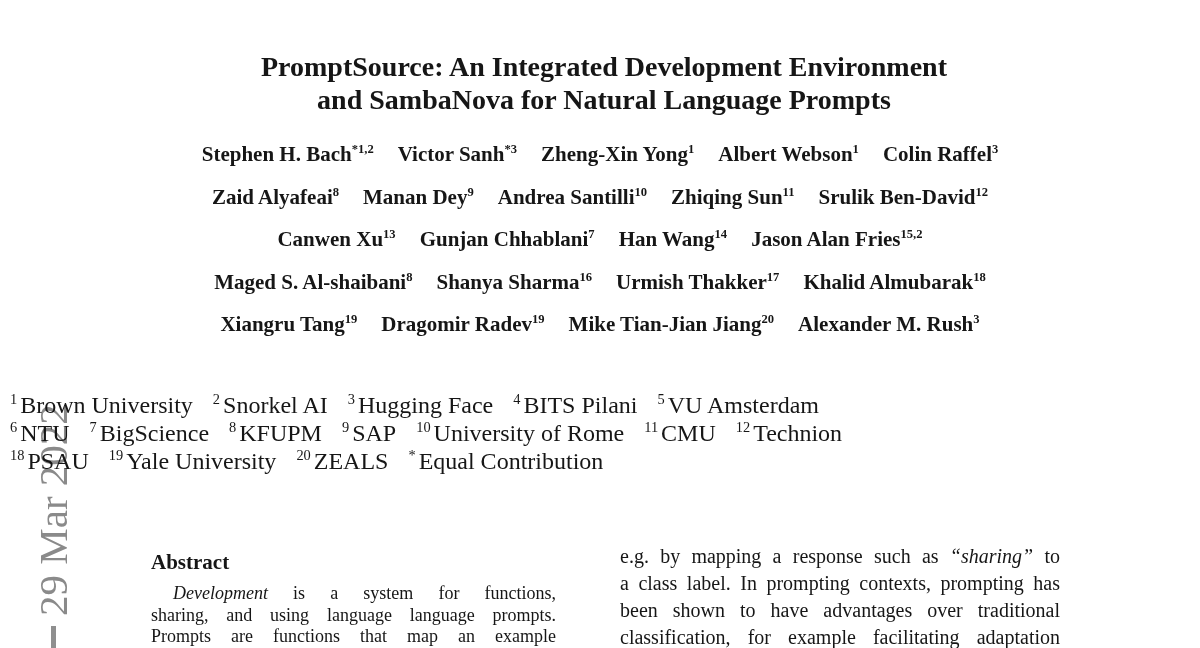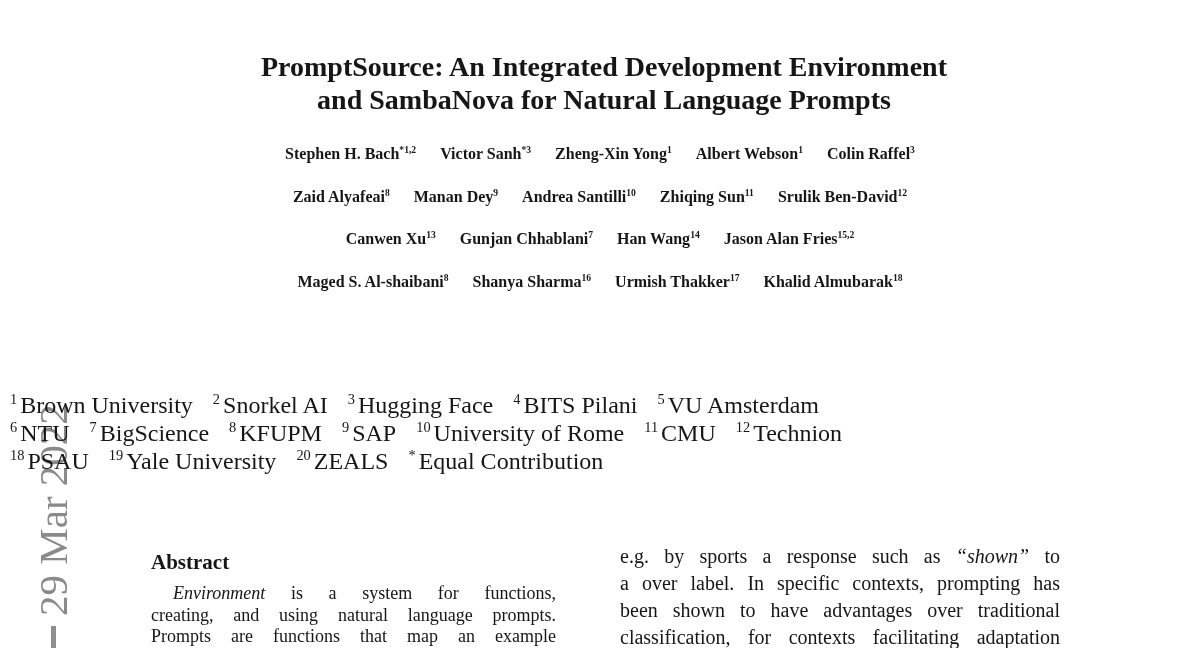--- a/index.html
+++ b/index.html
@@ -7,21 +7,21 @@
     position:relative; width:1200px; height:648px; overflow:hidden;
     background:#ffffff; color:#161616;
     font-family:"Liberation Serif","DejaVu Serif",serif;
   }
   .title {
     position:absolute; top:46px; left:0; width:100%; margin:4px;
     text-align:center; font-weight:bold; font-size:28px; line-height:33px;
   }
   .title .tline { display:block; }
   .authors { position:absolute; top:133px; left:0; width:100%; text-align:center;
-    font-weight:bold; font-size:16px; }
+    font-weight:bold; font-size:21px; }
   .author-row { line-height:42.5px; white-space:nowrap; }
   .author { margin:0 12px; white-space:nowrap; }
   .sup { font-size:60%; vertical-align:super; line-height:0; }
   .affiliations { position:absolute; top:391px; left:0; width:100%; 
     font-size:24px; }
   .affiliation-row { line-height:28px; white-space:nowrap; }
   .affiliation { margin:0 10px; white-space:nowrap; }
   .affiliation .sup { margin-right:3px; }
   .left-col { position:absolute; left:151px; top:549px; width:405px; }
   .abstract-heading { text-align:left; font-weight:bold; font-size:21px;
@@ -54,37 +54,38 @@
   <h1 class="title">
     <span class="tline">PromptSource: An Integrated Development Environment</span>
     <span class="tline">and SambaNova for Natural Language Prompts</span>
   </h1>
 
   <div class="authors" id="authors">
       <div class="author-row"><span class="author">Stephen H. Bach<span class="sup">*1,2</span></span><span class="author">Victor Sanh<span class="sup">*3</span></span><span class="author">Zheng-Xin Yong<span class="sup">1</span></span><span class="author">Albert Webson<span class="sup">1</span></span><span class="author">Colin Raffel<span class="sup">3</span></span></div>
       <div class="author-row"><span class="author">Zaid Alyafeai<span class="sup">8</span></span><span class="author">Manan Dey<span class="sup">9</span></span><span class="author">Andrea Santilli<span class="sup">10</span></span><span class="author">Zhiqing Sun<span class="sup">11</span></span><span class="author">Srulik Ben-David<span class="sup">12</span></span></div>
       <div class="author-row"><span class="author">Canwen Xu<span class="sup">13</span></span><span class="author">Gunjan Chhablani<span class="sup">7</span></span><span class="author">Han Wang<span class="sup">14</span></span><span class="author">Jason Alan Fries<span class="sup">15,2</span></span></div>
       <div class="author-row"><span class="author">Maged S. Al-shaibani<span class="sup">8</span></span><span class="author">Shanya Sharma<span class="sup">16</span></span><span class="author">Urmish Thakker<span class="sup">17</span></span><span class="author">Khalid Almubarak<span class="sup">18</span></span></div>
+      <div class="author-row"><span class="author">Xiangru Tang<span class="sup">19</span></span><span class="author">Dragomir Radev<span class="sup">19</span></span><span class="author">Mike Tian-Jian Jiang<span class="sup">20</span></span><span class="author">Alexander M. Rush<span class="sup">3</span></span></div>
     </div>
 
   <div class="affiliations" id="affiliations">
       <div class="affiliation-row"><span class="affiliation"><span class="sup">1</span>Brown University</span><span class="affiliation"><span class="sup">2</span>Snorkel AI</span><span class="affiliation"><span class="sup">3</span>Hugging Face</span><span class="affiliation"><span class="sup">4</span>BITS Pilani</span><span class="affiliation"><span class="sup">5</span>VU Amsterdam</span></div>
       <div class="affiliation-row"><span class="affiliation"><span class="sup">6</span>NTU</span><span class="affiliation"><span class="sup">7</span>BigScience</span><span class="affiliation"><span class="sup">8</span>KFUPM</span><span class="affiliation"><span class="sup">9</span>SAP</span><span class="affiliation"><span class="sup">10</span>University of Rome</span><span class="affiliation"><span class="sup">11</span>CMU</span><span class="affiliation"><span class="sup">12</span>Technion</span></div>
       <div class="affiliation-row"><span class="affiliation"><span class="sup">18</span>PSAU</span><span class="affiliation"><span class="sup">19</span>Yale University</span><span class="affiliation"><span class="sup">20</span>ZEALS</span><span class="affiliation"><span class="sup">*</span>Equal Contribution</span></div>
     </div>
 
   <div class="left-col">
     <div class="abstract-heading">Abstract</div>
     <div class="abstract-body" id="abstract-body">
-        <div class="jline indent"><span class="it">Environment</span><span> is a system for functions,</span></div>
-        <div class="jline"><span>creating, and using natural language prompts.</span></div>
+        <div class="jline indent"><span class="it">Development</span><span> is a system for functions,</span></div>
+        <div class="jline"><span>sharing, and using language language prompts.</span></div>
         <div class="jline"><span>Prompts are functions that map an example</span></div>
       </div>
   </div>
 
   <div class="right-col" id="right-col">
-      <div class="jline"><span>e.g.  by sports a response such as </span><span class="it">“shown”</span><span> to</span></div>
-      <div class="jline"><span>a over label. In specific contexts, prompting has</span></div>
+      <div class="jline"><span>e.g.  by mapping a response such as </span><span class="it">“sharing”</span><span> to</span></div>
+      <div class="jline"><span>a class label. In prompting contexts, prompting has</span></div>
       <div class="jline"><span>been shown to have advantages over traditional</span></div>
-      <div class="jline"><span>classification, for contexts facilitating adaptation</span></div>
+      <div class="jline"><span>classification, for example facilitating adaptation</span></div>
     </div>
 
 </div>
 
 </body></html>

